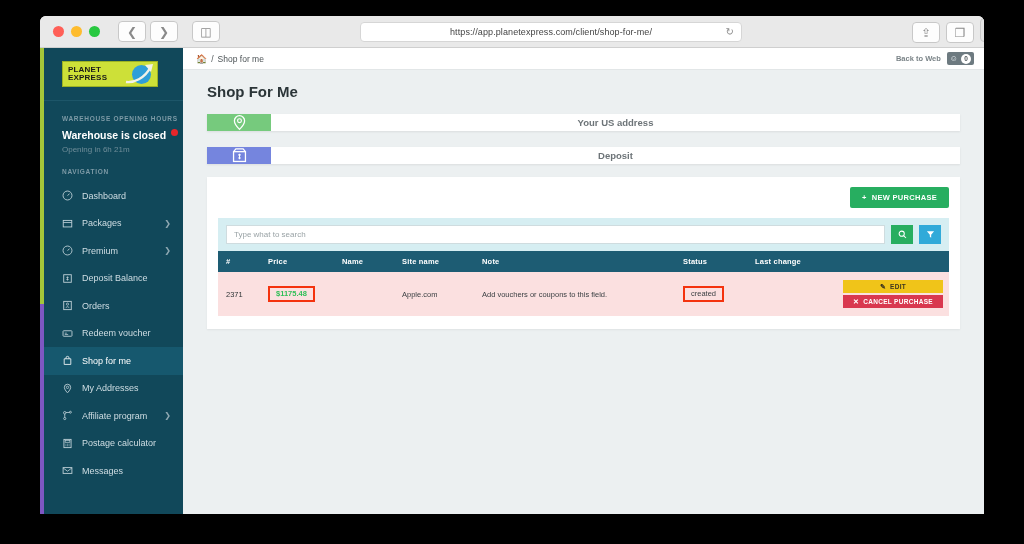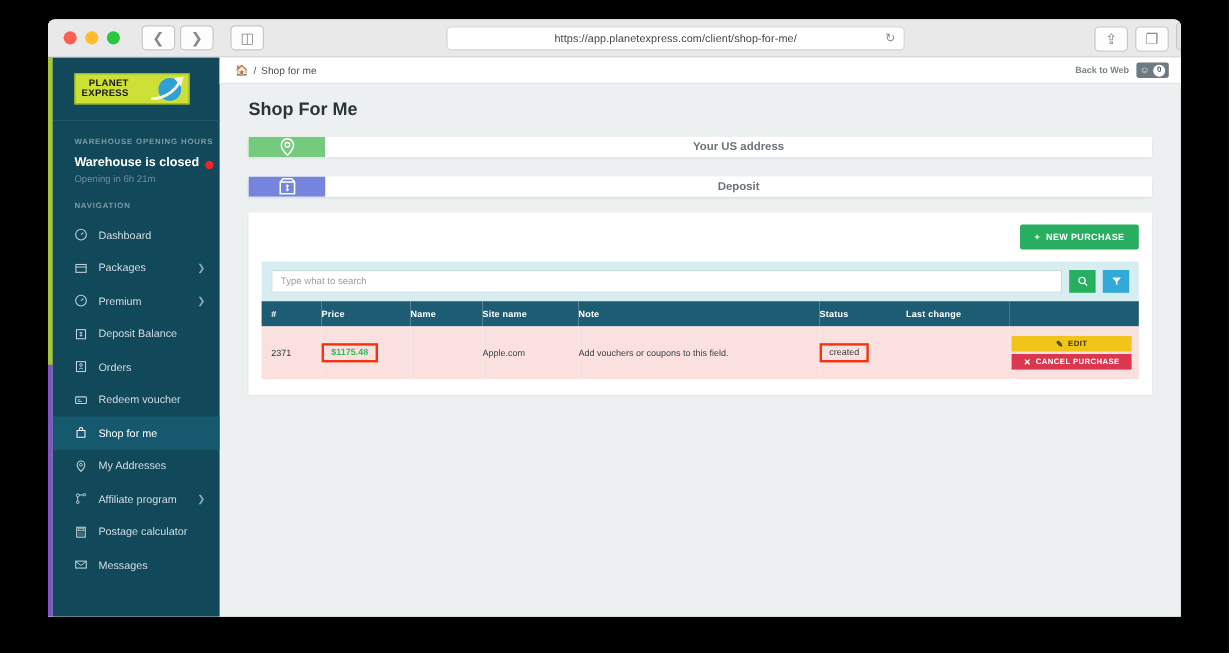--- a/index.html
+++ b/index.html
@@ -31,21 +31,21 @@
   .chromebtn {
     width: 28px; height: 21px; background: #fdfdfd;
     border: 1px solid #c8c8c8; border-radius: 4px;
     display: flex; align-items: center; justify-content: center;
     color: #8a8a8a; font-size: 12px; line-height: 1;
   }
   #urlbar {
     position: absolute; left: 320px; top: 6px;
     width: 382px; height: 20px;
     background: #fff; border: 1px solid #d6d6d6; border-radius: 4px;
-    display: flex; align-items: center; justify-content: center; margin-left: 12px;
+    display: flex; align-items: center; justify-content: center;
   }
   #url-text { font-size: 9px; color: #444; letter-spacing: .1px; }
   #reload-icon {
     position: absolute; right: 7px; top: 3px;
     font-size: 10px; color: #8d8d8d;
   }
   #right-chrome {
     position: absolute; right: 10px; top: 6px;
     display: flex; gap: 6px; align-items: center;
   }
@@ -66,21 +66,21 @@
   }
   #scroll-rail .thumb { height: 55%; background: #a4c639; }
   #sidebar {
     width: 139px; background: #11485a; color: #d6e3e8;
     flex-shrink: 0; overflow: hidden;
   }
   #logo-wrap { padding: 13px 0 13px 18px; }
   #logo {
     width: 96px; height: 26px; background: #cde038;
     border: 1px solid #9cb224; position: relative; overflow: hidden;
-    display: flex; align-items: center; text-align: right;
+    display: flex; align-items: center;
   }
   #logo-text {
     font-size: 8px; font-weight: bold; color: #1a1a1a;
     line-height: 8.5px; margin-left: 5px; letter-spacing: .2px;
   }
   #logo-globe {
     position: absolute; right: 6px; top: 3px;
     width: 19px; height: 19px; border-radius: 50%;
     background: #2f9fd8;
   }
@@ -88,21 +88,21 @@
     position: absolute; right: 2px; top: 1px;
     width: 30px; height: 22px;
   }
   .side-sep { height: 1px; background: #1d5669; margin: 0 0 0 0; }
   .side-label {
     font-size: 6.5px; font-weight: bold; letter-spacing: .7px;
     color: #7d9aa6; padding: 14px 0 7px 18px; text-transform: uppercase;
   }
   #warehouse-status {
     font-size: 10.5px; font-weight: bold; color: #fff;
-    padding: 0 0 0 18px; display: flex; align-items: flex-end; gap: 5px;
+    padding: 0 0 0 18px; display: flex; align-items: flex-start; gap: 5px;
   }
   .red-dot { width: 7px; height: 7px; border-radius: 50%; background: #e8262b; display:inline-block; }
   #warehouse-sub { font-size: 8px; color: #6f8d99; padding: 4px 0 0 18px; }
   .nav-item {
     height: 27.5px; display: flex; align-items: center;
     padding-left: 18px; font-size: 9px; color: #cfdde3;
     position: relative; gap: 9px;
   }
   .nav-item.active { background: #16586e; color: #ffffff; }
   .nav-ico { width: 11px; height: 11px; flex-shrink: 0; opacity: .92; }

